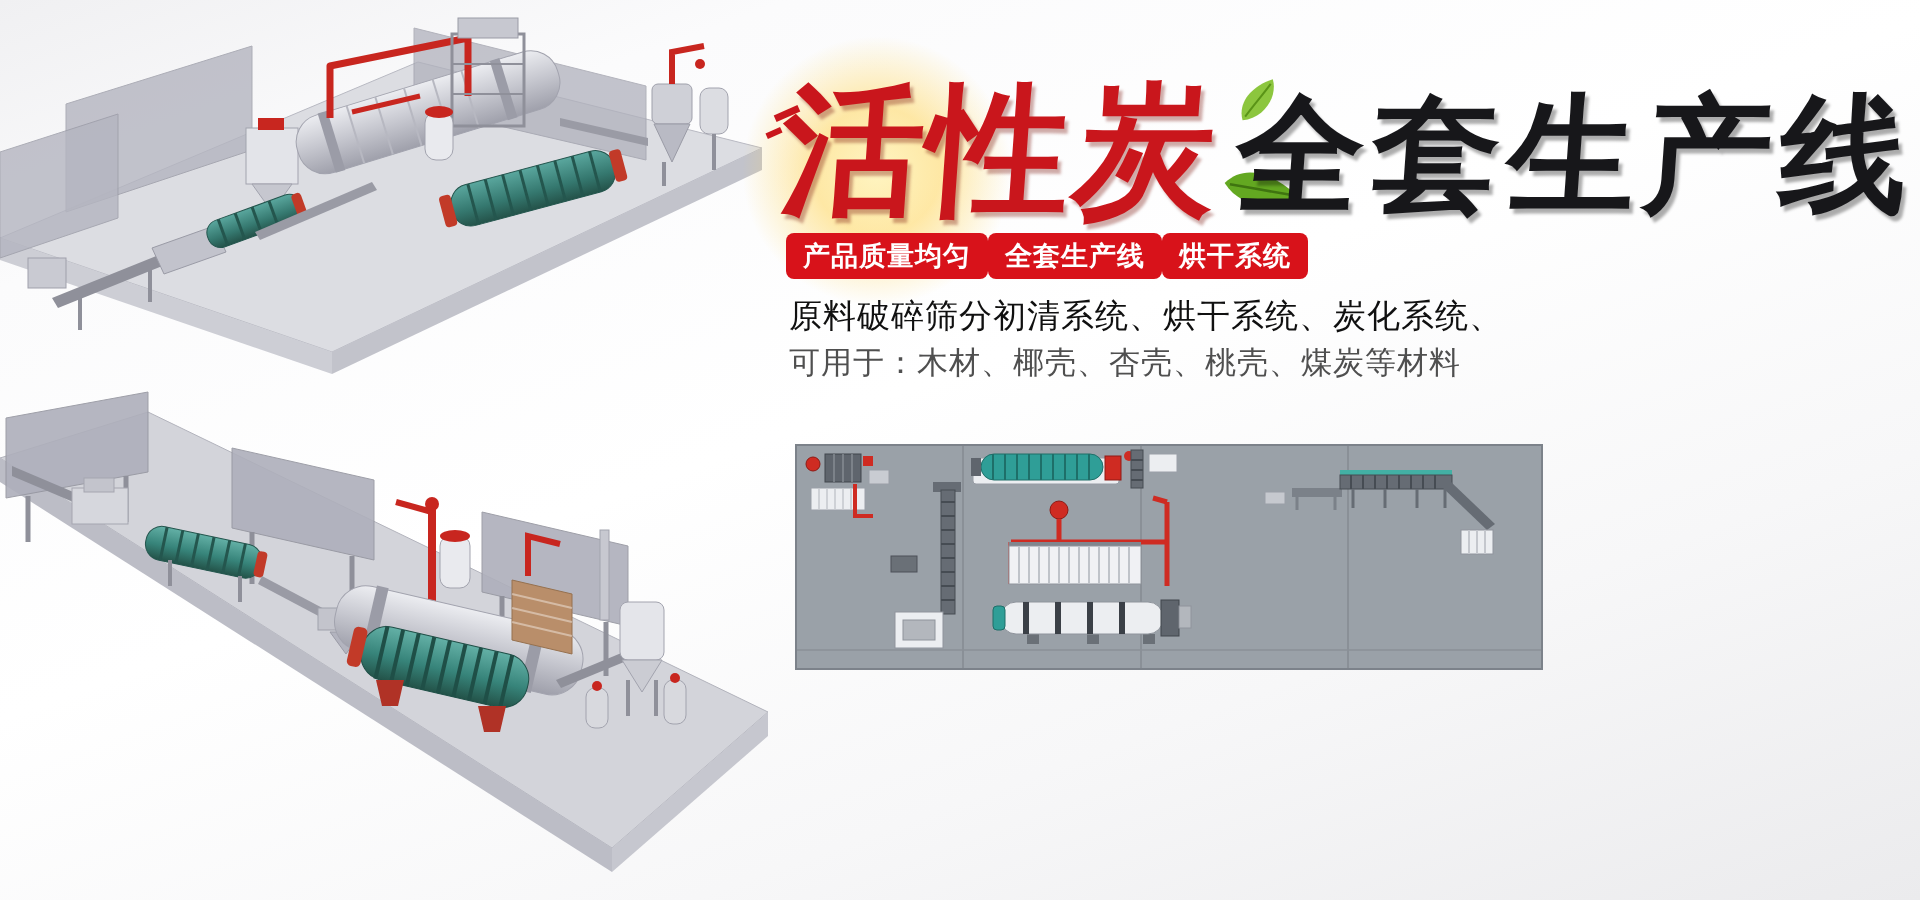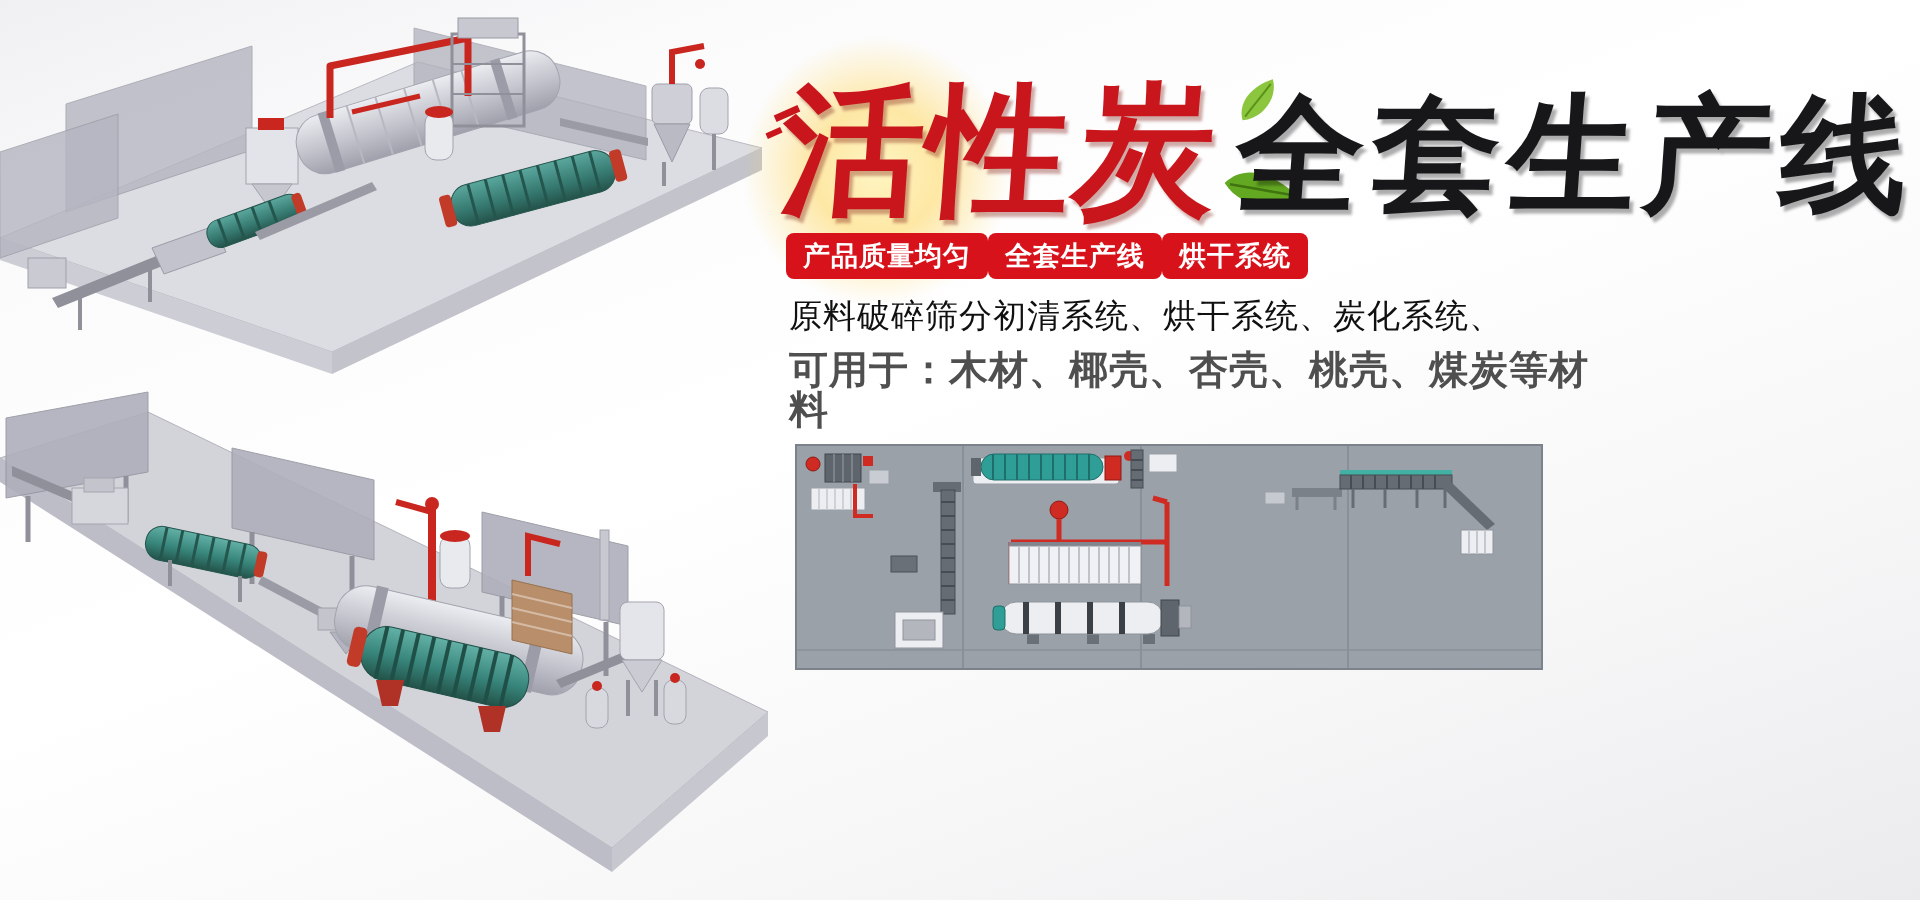--- a/index.html
+++ b/index.html
@@ -38,21 +38,21 @@
   .badges { position:absolute; left:786px; top:233px; display:flex; z-index:3; }
   .badge {
     display:inline-block; height:46px; line-height:46px; padding:0 17px;
     background:#d8121a; color:#ffffff; font-size:27px; font-weight:bold;
     border-radius:8px; letter-spacing:1px;
   }
 
   
   .desc { position:absolute; left:789px; top:294px; width:820px; z-index:3; }
   .desc-bold { font-size:33px; line-height:43px; font-weight:normal; color:#101010; letter-spacing:1px; }
-  .desc-gray { font-size:39px; line-height:40px; font-weight:bold; color:#4f4f4f; margin-top:13px; letter-spacing:1px; }
+  .desc-gray { font-size:31px; line-height:40px; font-weight:normal; color:#4f4f4f; margin-top:6px; letter-spacing:1px; }
 
   
   .schematic { position:absolute; left:795px; top:444px; width:748px; height:226px; z-index:2; }
 </style>
 </head>
 <body>
 
 <div class="stage">
 
   <div class="render render-top">

